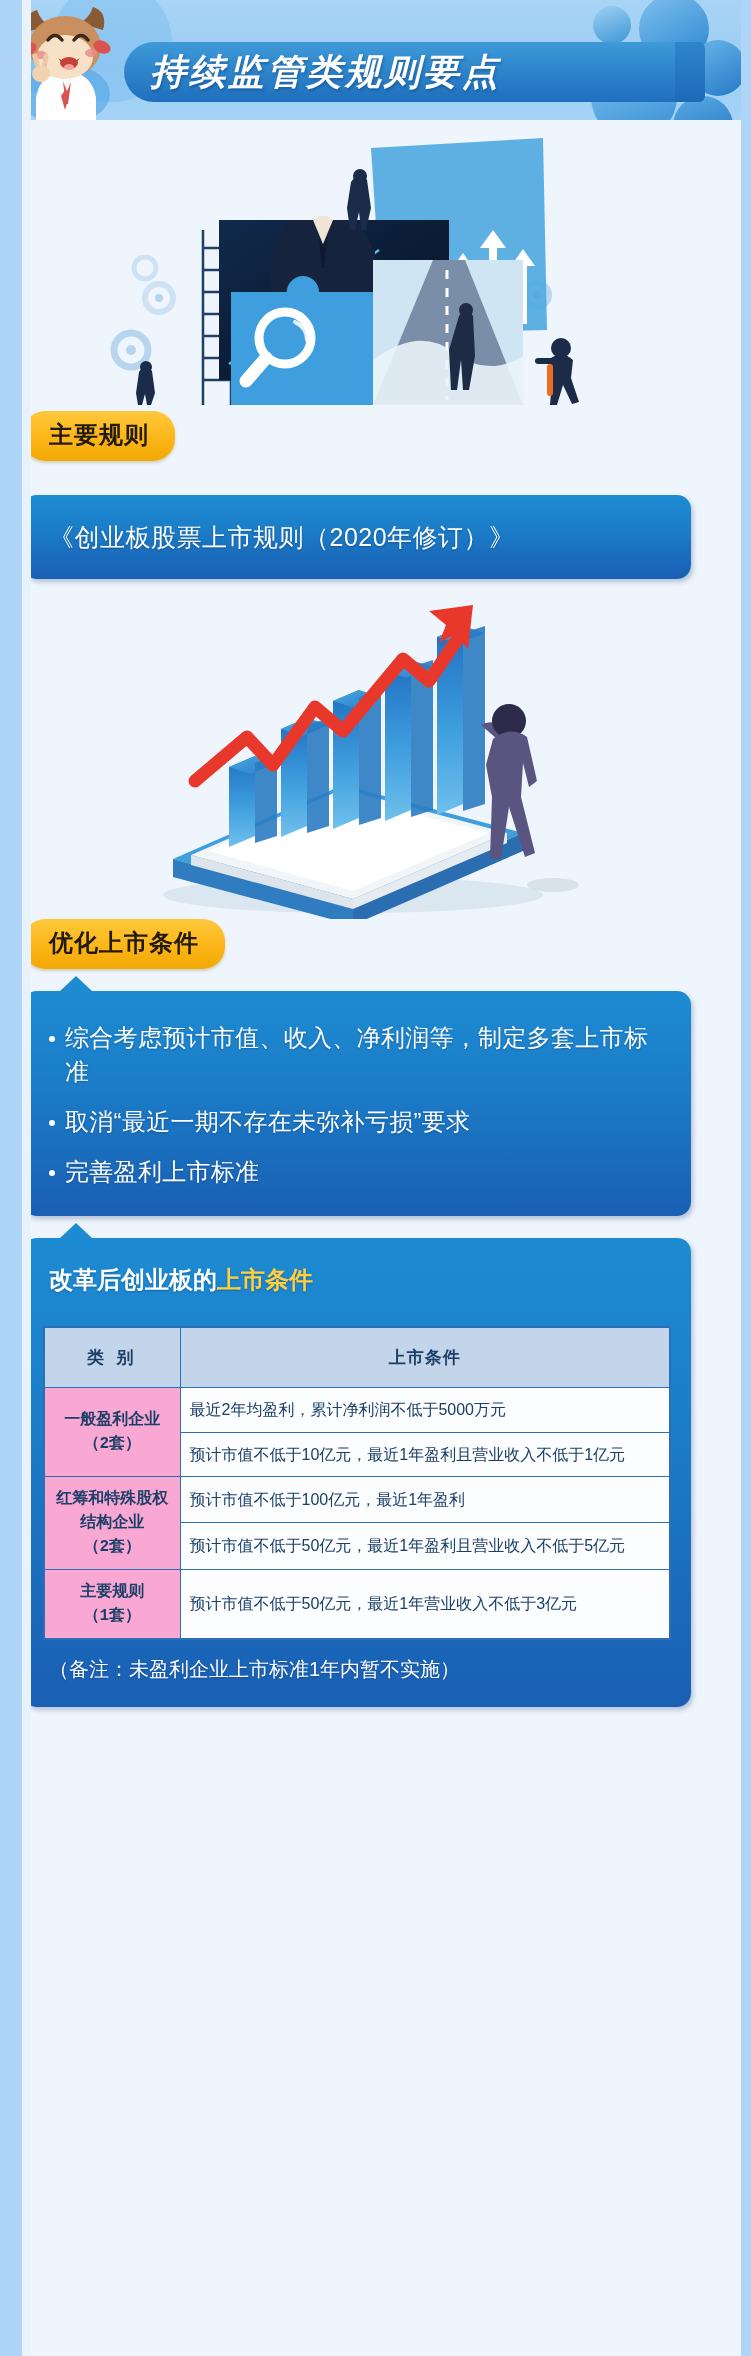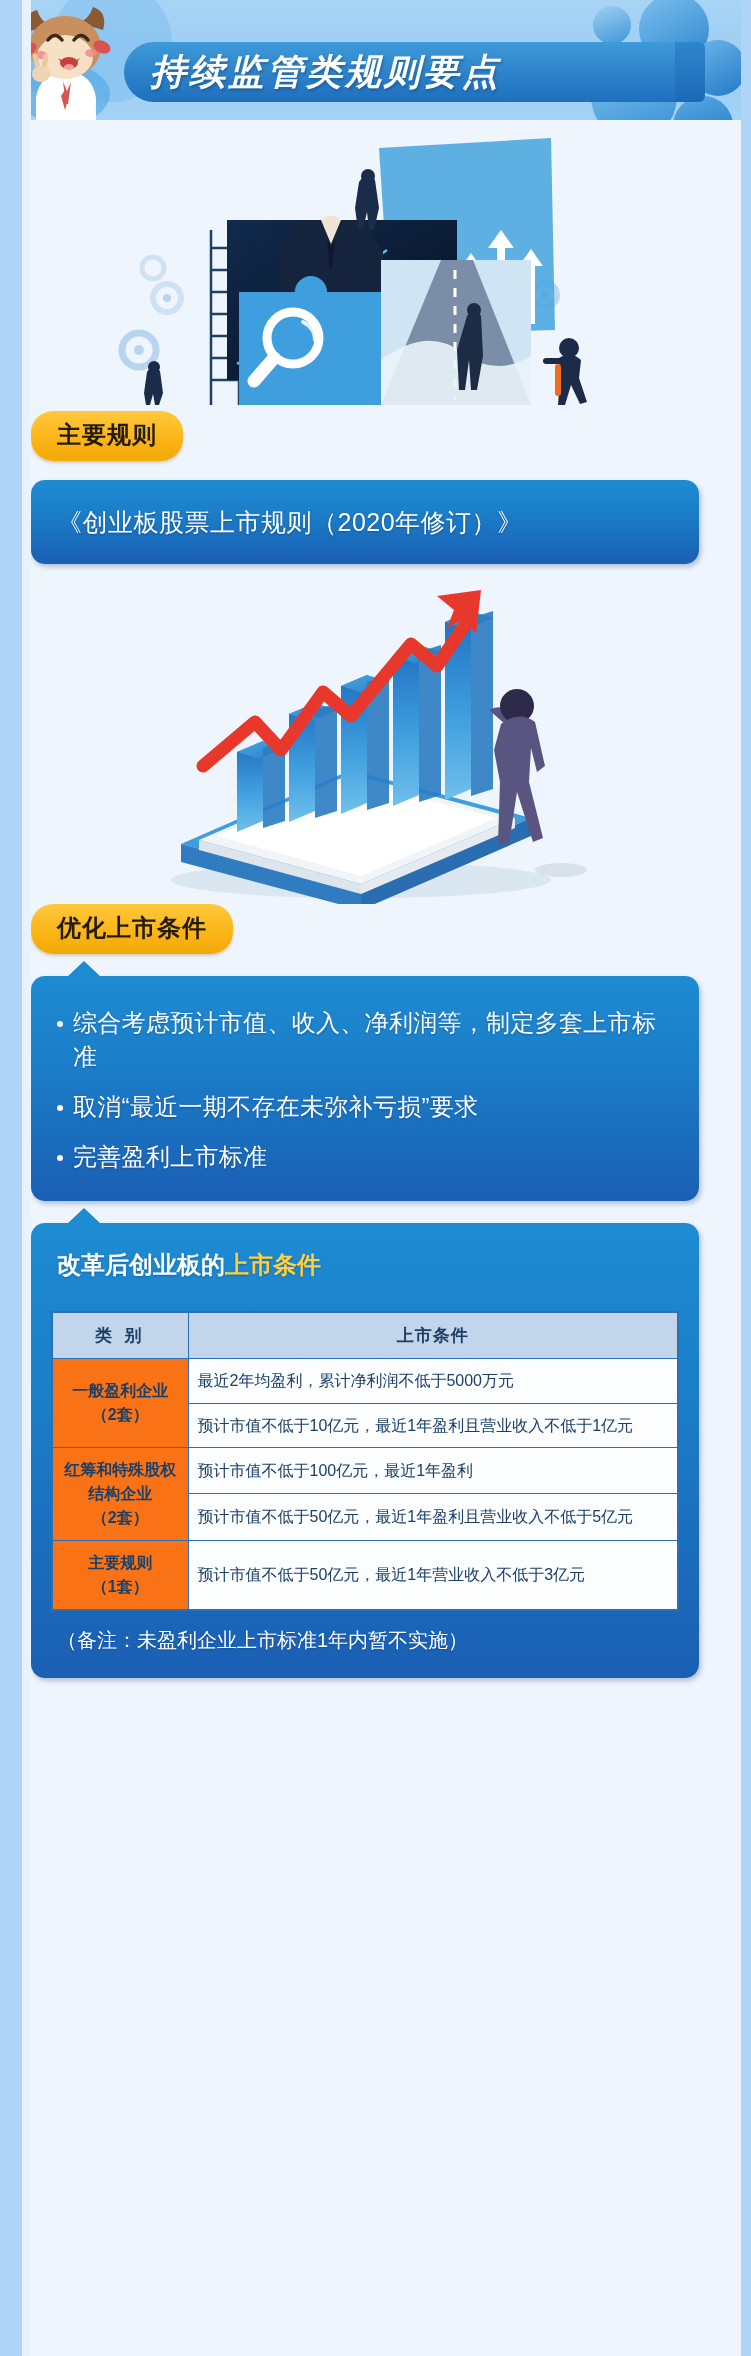--- a/index.html
+++ b/index.html
@@ -50,21 +50,21 @@
     font-size:36px; font-weight:bold; color:#ffffff; letter-spacing:3px;
     text-shadow:1px 2px 3px rgba(10,60,110,.45);
     z-index:2;
     font-style:italic;
   }
 
   
   .mascot { position:absolute; left:8px; top:2px; width:118px; height:118px; z-index:4; }
 
   
-  .content { position:absolute; left:31px; top:120px; width:710px; z-index:3; }
+  .content { position:absolute; left:23px; top:120px; width:710px; z-index:3; }
 
   
   .illo1 { position:relative; width:710px; height:285px; }
 
   
   .badge {
     display:inline-block; position:relative;
     background:linear-gradient(180deg,#ffc83c 0%,#fbb415 60%,#f2a906 100%);
     color:#231a08; font-size:24px; font-weight:bold;
     padding:8px 26px 10px; border-radius:22px; letter-spacing:1px;
@@ -78,21 +78,21 @@
     box-shadow:2px 3px 5px rgba(20,60,110,.28);
   }
   .tail {
     position:absolute; left:36px; top:-15px;
     width:0; height:0;
     border-left:17px solid transparent;
     border-right:17px solid transparent;
     border-bottom:16px solid #1d8bd2;
   }
 
-  .rule-panel { margin-top:19px; width:668px; height:84px; }
+  .rule-panel { margin-top:34px; width:668px; height:84px; }
   .rule-text {
     position:absolute; left:26px; top:0; height:84px; line-height:84px;
     font-size:25px; color:#ffffff; letter-spacing:.5px;
     text-shadow:0 1px 2px rgba(0,30,70,.35);
   }
 
   
   .illo2 { position:relative; width:710px; height:330px; margin-top:10px; }
 
   
@@ -120,26 +120,26 @@
     width:100%; border-collapse:collapse;
     background:#ffffff; border:2px solid #2d6fb5;
   }
   table.cond th, table.cond td {
     border:1px solid #2d6fb5;
     font-size:16px; color:#1b3f66; padding:10px 9px;
     vertical-align:middle;
   }
   table.cond th {
     background:#c3d5ea; font-weight:bold; font-size:17px;
-    text-align:center; letter-spacing:4px; padding:11px 8px;
+    text-align:center; letter-spacing:4px; padding:18px 8px;
   }
   table.cond th.cond-h { letter-spacing:1px; }
   td.cat {
-    background:#f97316; text-align:center; font-weight:bold;
-    width:136px; line-height:1.5; font-size:17px; color:#15395f;
+    background:#f9a8d4; text-align:center; font-weight:bold;
+    width:136px; line-height:1.5; font-size:17px; color:#15395f;font-family:Liberation Mono, monospace;
   }
   td.val { background:#fbfdff; line-height:1.45; width:auto; }
 
   .note {
     margin:16px 0 6px 6px; font-size:20px; color:#ffffff;
     text-shadow:0 1px 2px rgba(0,30,70,.3);
   }
 </style>
 </head>
 <body>

